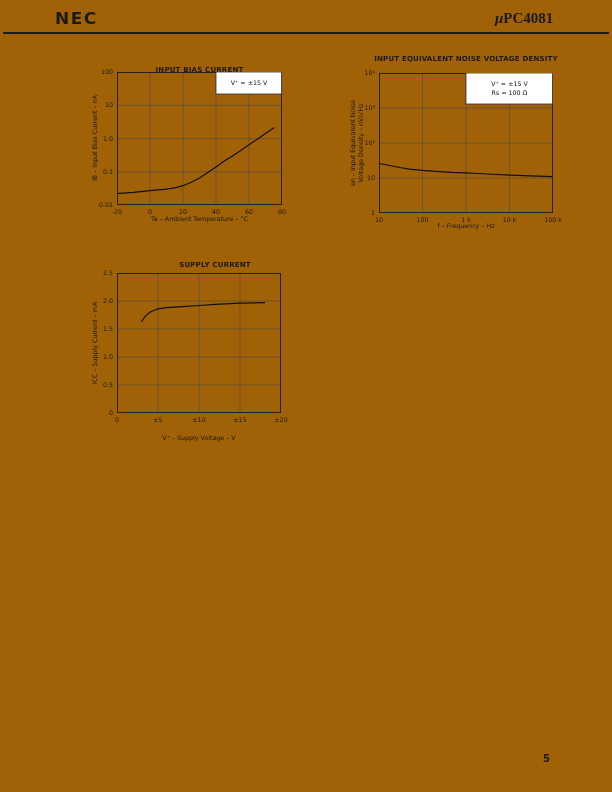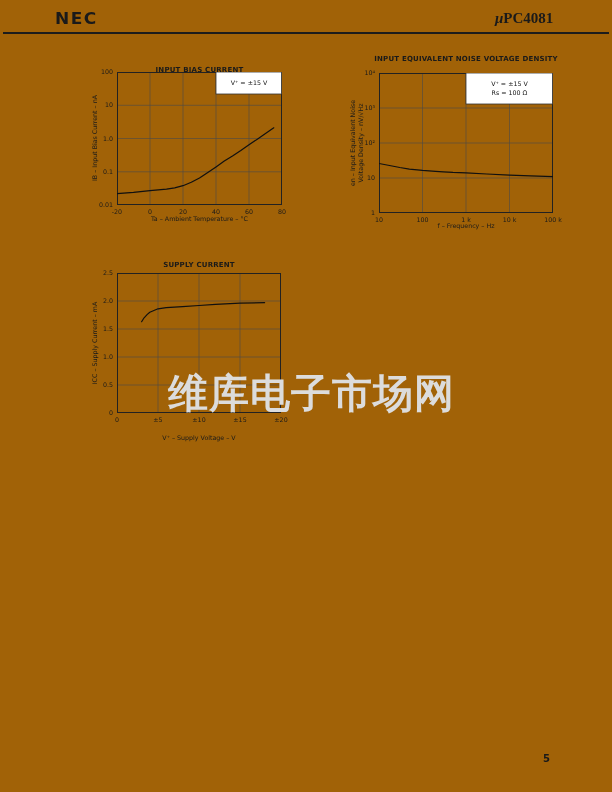--- a/index.html
+++ b/index.html
@@ -15,21 +15,21 @@
   .part::first-letter{font-style:italic;font-weight:bold;}
   .rule{position:absolute;left:3px;right:3px;top:32px;height:2px;background:#1c1c1c;}
   
   .chart{position:absolute;}
   .c1{left:85px;top:52px;width:210px;height:180px;}
   .c2{left:344px;top:52px;width:232px;height:186px;}
   .c3{left:85px;top:253px;width:210px;height:192px;}
   .title{position:absolute;text-align:center;font-weight:bold;font-size:7px;letter-spacing:.2px;white-space:nowrap;}
   .c1 .title{left:32px;top:14px;width:165px;}
   .c2 .title{left:12px;top:3px;width:220px;}
-  .c3 .title{left:32px;top:8px;width:164px;}
+  .c3 .title{left:48px;top:8px;width:164px;}
   .plot{position:absolute;}
   .c1 .plot{left:32px;top:20px;width:165px;height:133px;}
   .c2 .plot{left:35px;top:21px;width:174px;height:140px;}
   .c3 .plot{left:32px;top:20px;width:164px;height:140px;}
   .grid{stroke:#4a4a4a;stroke-width:.6;}
   .frame{fill:none;stroke:#222;stroke-width:1;}
   .curve{fill:none;stroke:#101010;stroke-width:1.2;stroke-linejoin:round;stroke-linecap:round;}
   .notebox{fill:#fff;stroke:#333;stroke-width:.8;}
   .notetext{font-size:6.3px;fill:#111;font-family:"DejaVu Sans","Liberation Sans",sans-serif;}
   .xt,.yt{position:absolute;font-size:6.3px;white-space:nowrap;}
@@ -152,16 +152,15 @@
       <span class="xt" style="left: 141px; top: 163px;">±15</span>
       <span class="xt" style="left: 182px; top: 163px;">±20</span>
       <span class="yt" style="left: 0px; top: 16px;">2.5</span>
       <span class="yt" style="left: 0px; top: 44px;">2.0</span>
       <span class="yt" style="left: 0px; top: 72px;">1.5</span>
       <span class="yt" style="left: 0px; top: 100px;">1.0</span>
       <span class="yt" style="left: 0px; top: 128px;">0.5</span>
       <span class="yt" style="left: 0px; top: 156px;">0</span>
     </section>
 
-  <div class="watermark" style="color: rgb(220, 220, 220);">维库电子市场网</div>
   <div class="pageno">5</div>
 
 </div>
 
 </body></html>

